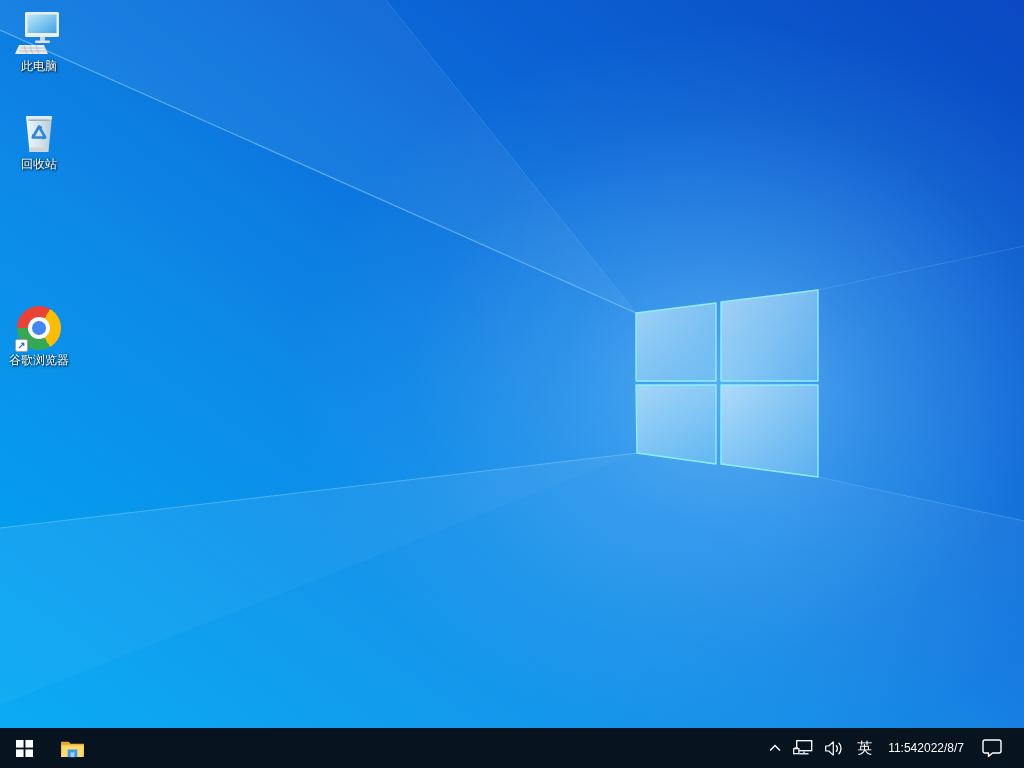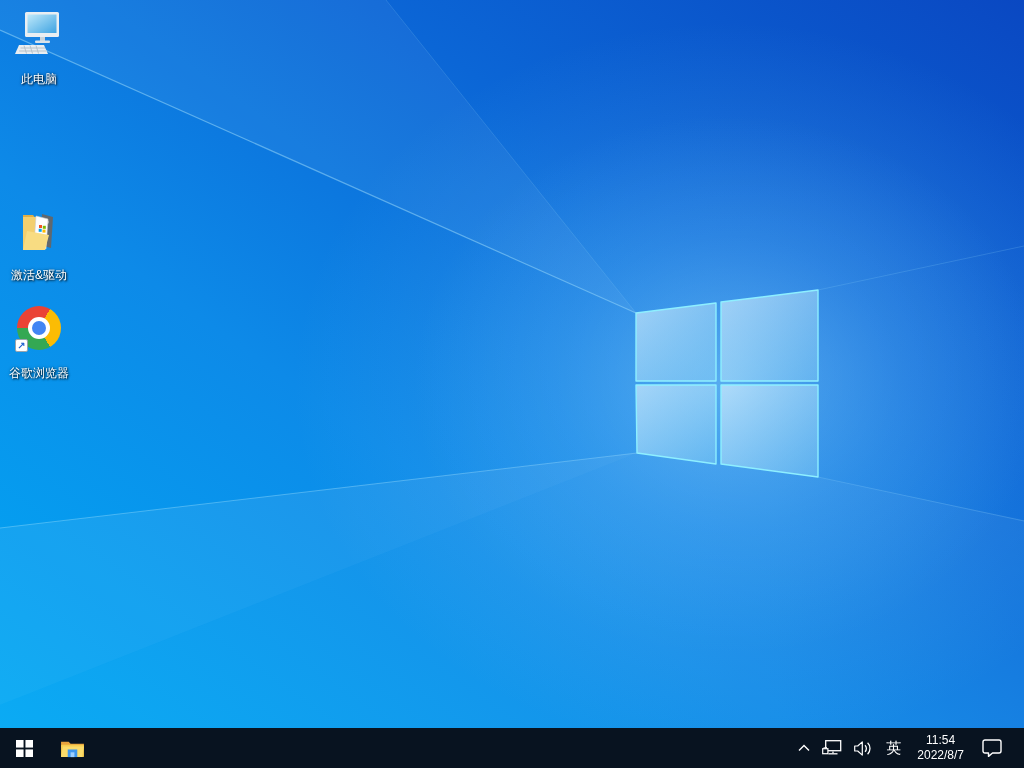--- a/index.html
+++ b/index.html
@@ -21,21 +21,21 @@
   .wallpaper-svg { position: absolute; left: 0; top: 0; }
 
   
   .desktop-icon {
     position: absolute; left: 2px; width: 74px;
     display: flex; flex-direction: column; align-items: center;
     cursor: default;
   }
   .desktop-icon .glyph { width: 48px; height: 48px; display: block; }
   .icon-label {
-    margin-top: 14px; font-size: 12px; line-height: 14px; color: #fff;
+    margin-top: 1px; font-size: 12px; line-height: 14px; color: #fff;
     text-align: center; white-space: nowrap;
     text-shadow: 1px 1px 2px rgba(0,0,0,0.85), 0 0 3px rgba(0,0,0,0.55);
   }
   .chrome-wrap { position: relative; width: 48px; height: 48px; }
   .chrome-ball {
     position: absolute; left: 2px; top: 2px; width: 44px; height: 44px;
     border-radius: 50%;
     background: conic-gradient(from 270deg, #ea4335 0 120deg, #fbbc04 120deg 240deg, #34a853 240deg 360deg);
   }
   .chrome-ball::before {
@@ -64,21 +64,21 @@
   }
   .tray {
     margin-left: auto; display: flex; align-items: stretch; padding-right: 12px;
   }
   .tray-btn {
     display: flex; align-items: center; justify-content: center;
     padding: 0 6px; cursor: pointer; color: #fff;
   }
   .ime { font-size: 15px; padding: 0 8px; }
   .clock {
-    display: flex; flex-direction: column; align-items: center; justify-content: center;
+    display: flex; flex-direction: row; align-items: center; justify-content: center;
     color: #fff; font-size: 12px; line-height: 15px; padding: 0 8px; cursor: default;
     text-align: center;
   }
   .action-center { padding: 0 10px; }
 </style>
 </head>
 <body>
 
 <div class="screen">
 
@@ -133,38 +133,39 @@
           <line x1="5.5" y1="38" x2="30" y2="38"></line>
           <line x1="4.2" y1="41" x2="31.3" y2="41"></line>
           <line x1="9" y1="35.5" x2="11.5" y2="43.5"></line>
           <line x1="15" y1="35.5" x2="17.5" y2="43.5"></line>
           <line x1="21" y1="35.5" x2="23.5" y2="43.5"></line>
         </g>
       </svg>
       <div class="icon-label">此电脑</div>
     </div>
 
-
-    <div class="desktop-icon" style="top:206px">
+    <div class="desktop-icon" style="top:108px">
       <svg class="glyph" viewBox="0 0 48 48">
-        <path d="M8 9 h10 l2.5 3 H8 Z" fill="#dfae47"></path>
-        <rect x="8" y="11" width="17" height="33" fill="#f3cf6e"></rect>
-        <polygon points="27,8 38,11 36,42 25,39" fill="#60686f"></polygon>
-        <circle cx="31.5" cy="16" r="2.2" fill="#d8dde1"></circle>
-        <polygon points="21,10 33,13 31,43 19,40" fill="#fdfdfd" stroke="#cfcfcf" stroke-width="0.6"></polygon>
-        <g>
-          <rect x="24" y="19" width="3" height="3" fill="#f25022"></rect>
-          <rect x="27.8" y="19.8" width="3" height="3" fill="#7fba00"></rect>
-          <rect x="23.7" y="22.8" width="3" height="3" fill="#00a4ef"></rect>
-          <rect x="27.5" y="23.6" width="3" height="3" fill="#ffb900"></rect>
-        </g>
-        <polygon points="8,44 12,25 34,29 30,44" fill="#f8dc82"></polygon>
-      </svg>
-      <div class="icon-label">激活&amp;驱动</div>
-    </div>
+        <defs>
+          <linearGradient id="binBody" x1="0" y1="0" x2="1" y2="0">
+            <stop offset="0%" stop-color="#eef6f9"></stop>
+              <stop offset="55%" stop-color="#d3e3ea"></stop>
+            <stop offset="100%" stop-color="#b4cbd6"></stop>
+          </linearGradient>
+        </defs>
+        <polygon points="11,8 37,8 33.5,44 14.5,44" fill="url(#binBody)"></polygon>
+        <polygon points="12.8,9.5 35.2,9.5 34.3,13 13.7,13" fill="#8db3c8"></polygon>
+        <path d="M11,8 h26 l-0.4,3.5 h-25.2 Z" fill="#e3edf2" opacity="0.9"></path>
+        <polygon points="14.9,39.5 33.1,39.5 32.7,44 15.3,44" fill="#ccd6da"></polygon>
+        <path d="M24 18.5 L30.2 29.5 H17.8 Z" fill="none" stroke="#2e86d8" stroke-width="2.6" stroke-linejoin="round"></path>
+        <path d="M24 18.5 l3 1.2 M30.2 29.5 l-3 1.1 M17.8 29.5 l0.4 -3.2" stroke="#2e86d8" stroke-width="2" fill="none"></path>
+      </svg>
+      <div class="icon-label">回收站</div>
+    </div>
+
 
     <div class="desktop-icon" style="top:304px">
       <div class="chrome-wrap">
         <div class="chrome-ball"></div>
         <div class="shortcut-arrow">↗</div>
       </div>
       <div class="icon-label">谷歌浏览器</div>
     </div>
   </div>
 

